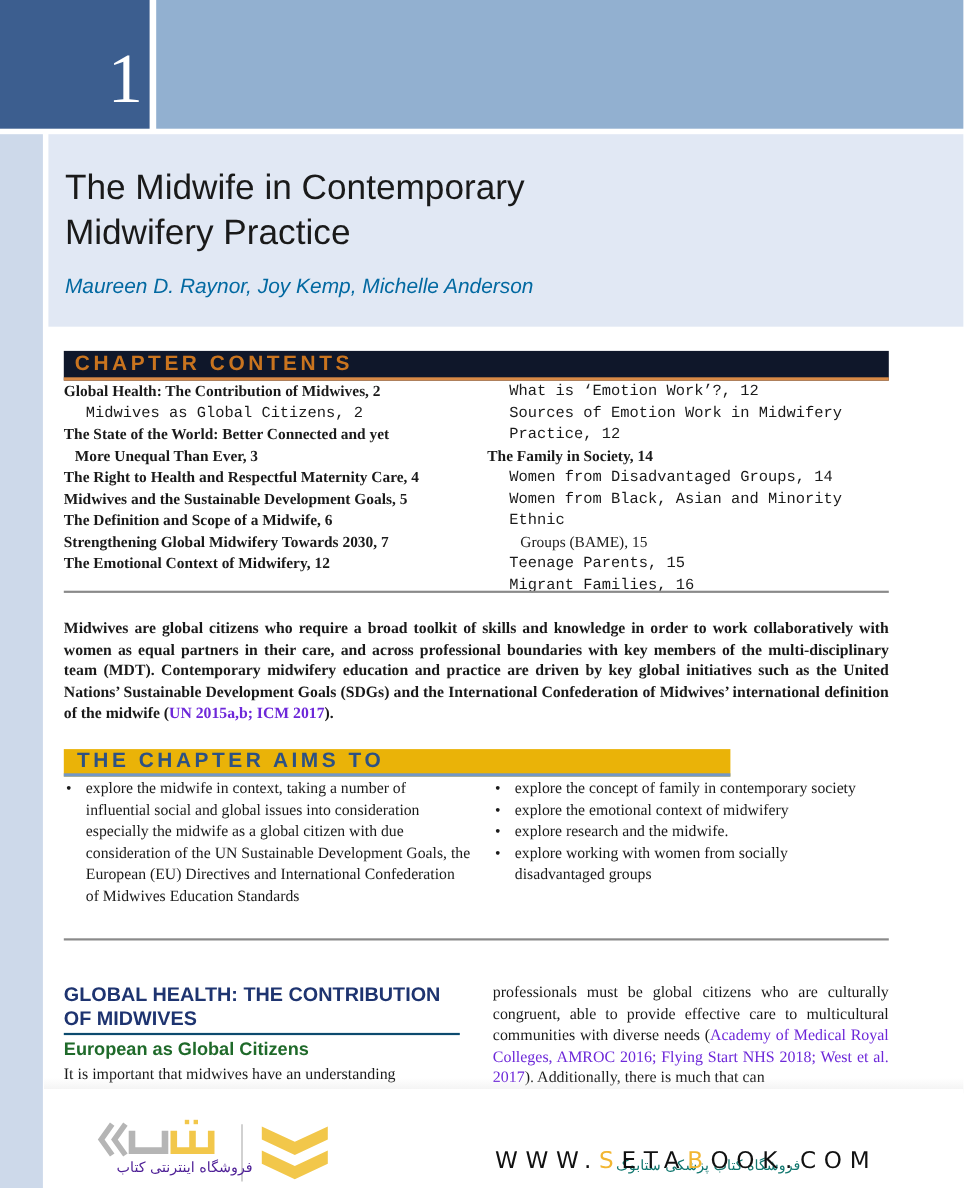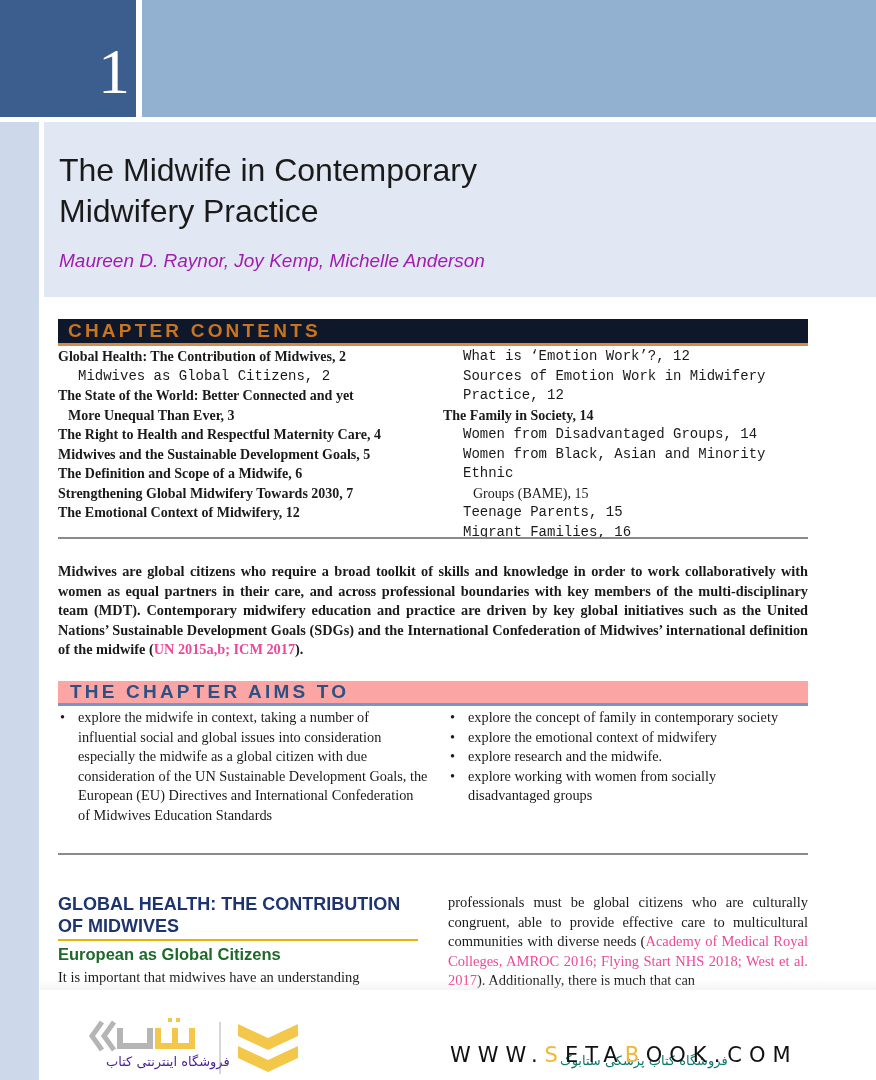--- a/index.html
+++ b/index.html
@@ -4,41 +4,41 @@
 <style>
   html, body { margin:0; padding:0; }
   body { width:876px; height:1080px; position:relative; overflow:hidden; background:#ffffff; font-family:"Liberation Serif", serif; color:#1a1a1a; }
   .abs { position:absolute; }
   .num-block { left:0; top:0; width:136px; height:117px; background:#3c5e8f; }
   .num-block span { position:absolute; right:6px; top:40px; font-family:"Liberation Serif", serif; font-size:64px; color:#ffffff; line-height:1; }
   .top-band { left:142px; top:0; width:734px; height:117px; background:#92b0d0; }
   .side-strip { left:0; top:122px; width:39px; height:958px; background:#cdd9ea; }
   .title-box { left:44px; top:122px; width:832px; height:175px; background:#e1e8f4; }
   .chapter-title { left:59px; top:150px; font-family:"Liberation Sans", sans-serif; font-size:32px; line-height:41px; color:#1a1a1a; font-weight:normal; margin:0; }
-  .authors { left:59px; top:250px; font-family:"Liberation Sans", sans-serif; font-size:19px; font-style:italic; color:#a21caf; }
+  .authors { left:59px; top:250px; font-family:"Liberation Sans", sans-serif; font-size:19px; font-style:italic; color:#0369a1; }
   .cc-head { left:58px; top:319px; width:750px; height:24px; background:#0f172a; border-bottom:3px solid #d98a46; }
   .cc-head span { position:absolute; left:10px; top:0px; font-family:"Liberation Sans", sans-serif; font-weight:bold; font-size:19px; letter-spacing:3.2px; color:#c9741f; line-height:24px; }
   .toc { font-size:14px; line-height:19.5px; }
   .toc .l1 { font-weight:bold; }
   .toc .l2 { padding-left:20px;font-family:Liberation Mono, monospace; }
   .toc .cont { padding-left:10px; }
   .toc .l2cont { padding-left:30px; }
   .toc-left { left:58px; top:347px; width:380px; }
   .toc-right { left:443px; top:347px; width:370px; }
   .rule { height:2px; background:#8a8a8a; }
   .abstract { left:58px; top:562px; width:750px; font-size:14.3px; line-height:19.5px; font-weight:bold; text-align:justify; }
-  .cite { color:#ec4899; }
-  .aims-head { left:58px; top:681px; width:750px; height:22px; background:#fca5a5; border-bottom:3px solid #7398c7; }
+  .cite { color:#6d28d9; }
+  .aims-head { left:58px; top:681px; width:606px; height:22px; background:#eab308; border-bottom:3px solid #7398c7; }
   .aims-head span { position:absolute; left:12px; top:0; font-family:"Liberation Sans", sans-serif; font-weight:bold; font-size:19px; letter-spacing:3.2px; color:#2d5183; line-height:22px; }
   .aims { font-size:14.3px; line-height:19.5px; list-style:none; margin:0; padding:0; }
   .aims li { position:relative; padding-left:20px; }
   .aims li::before { content:"•"; position:absolute; left:2px; top:0; }
   .aims-left { left:58px; top:708px; width:370px; }
   .aims-right { left:448px; top:708px; width:350px; }
-  .sec-head { left:58px; top:893px; width:360px; font-family:"Liberation Sans", sans-serif; font-weight:bold; font-size:18px; line-height:22px; color:#1e3470; margin:0; border-bottom:2px solid #eab308; padding-bottom:2px; }
+  .sec-head { left:58px; top:893px; width:360px; font-family:"Liberation Sans", sans-serif; font-weight:bold; font-size:18px; line-height:22px; color:#1e3470; margin:0; border-bottom:2px solid #0c4a6e; padding-bottom:2px; }
   .sub-head { left:58px; top:945px; font-family:"Liberation Sans", sans-serif; font-weight:bold; font-size:16.5px; color:#1f6a2a; }
   .body-left { left:58px; top:968px; width:360px; font-size:14.5px; line-height:19.5px; text-align:justify; }
   .body-right { left:448px; top:893px; width:360px; font-size:14.5px; line-height:19.5px; text-align:justify; }
   .fade { left:40px; top:990px; width:836px; height:90px; background:#ffffff; }
   .fade-edge { left:40px; top:980px; width:836px; height:14px; background:linear-gradient(to bottom, rgba(255,255,255,0), rgba(230,230,230,0.6)); }
   .wm-logo { left:88px; top:1016px; width:260px; height:64px; }
   .wm-fa-title { left:560px; top:1053px; font-family:"DejaVu Sans", sans-serif; font-size:13px; color:#0f766e; direction:rtl; }
   .wm-url { left:450px; top:1043px; font-family:"DejaVu Sans", sans-serif; font-size:21px; letter-spacing:7px; color:#111; }
   .wm-url .acc { color:#f2b632; }
 </style>

